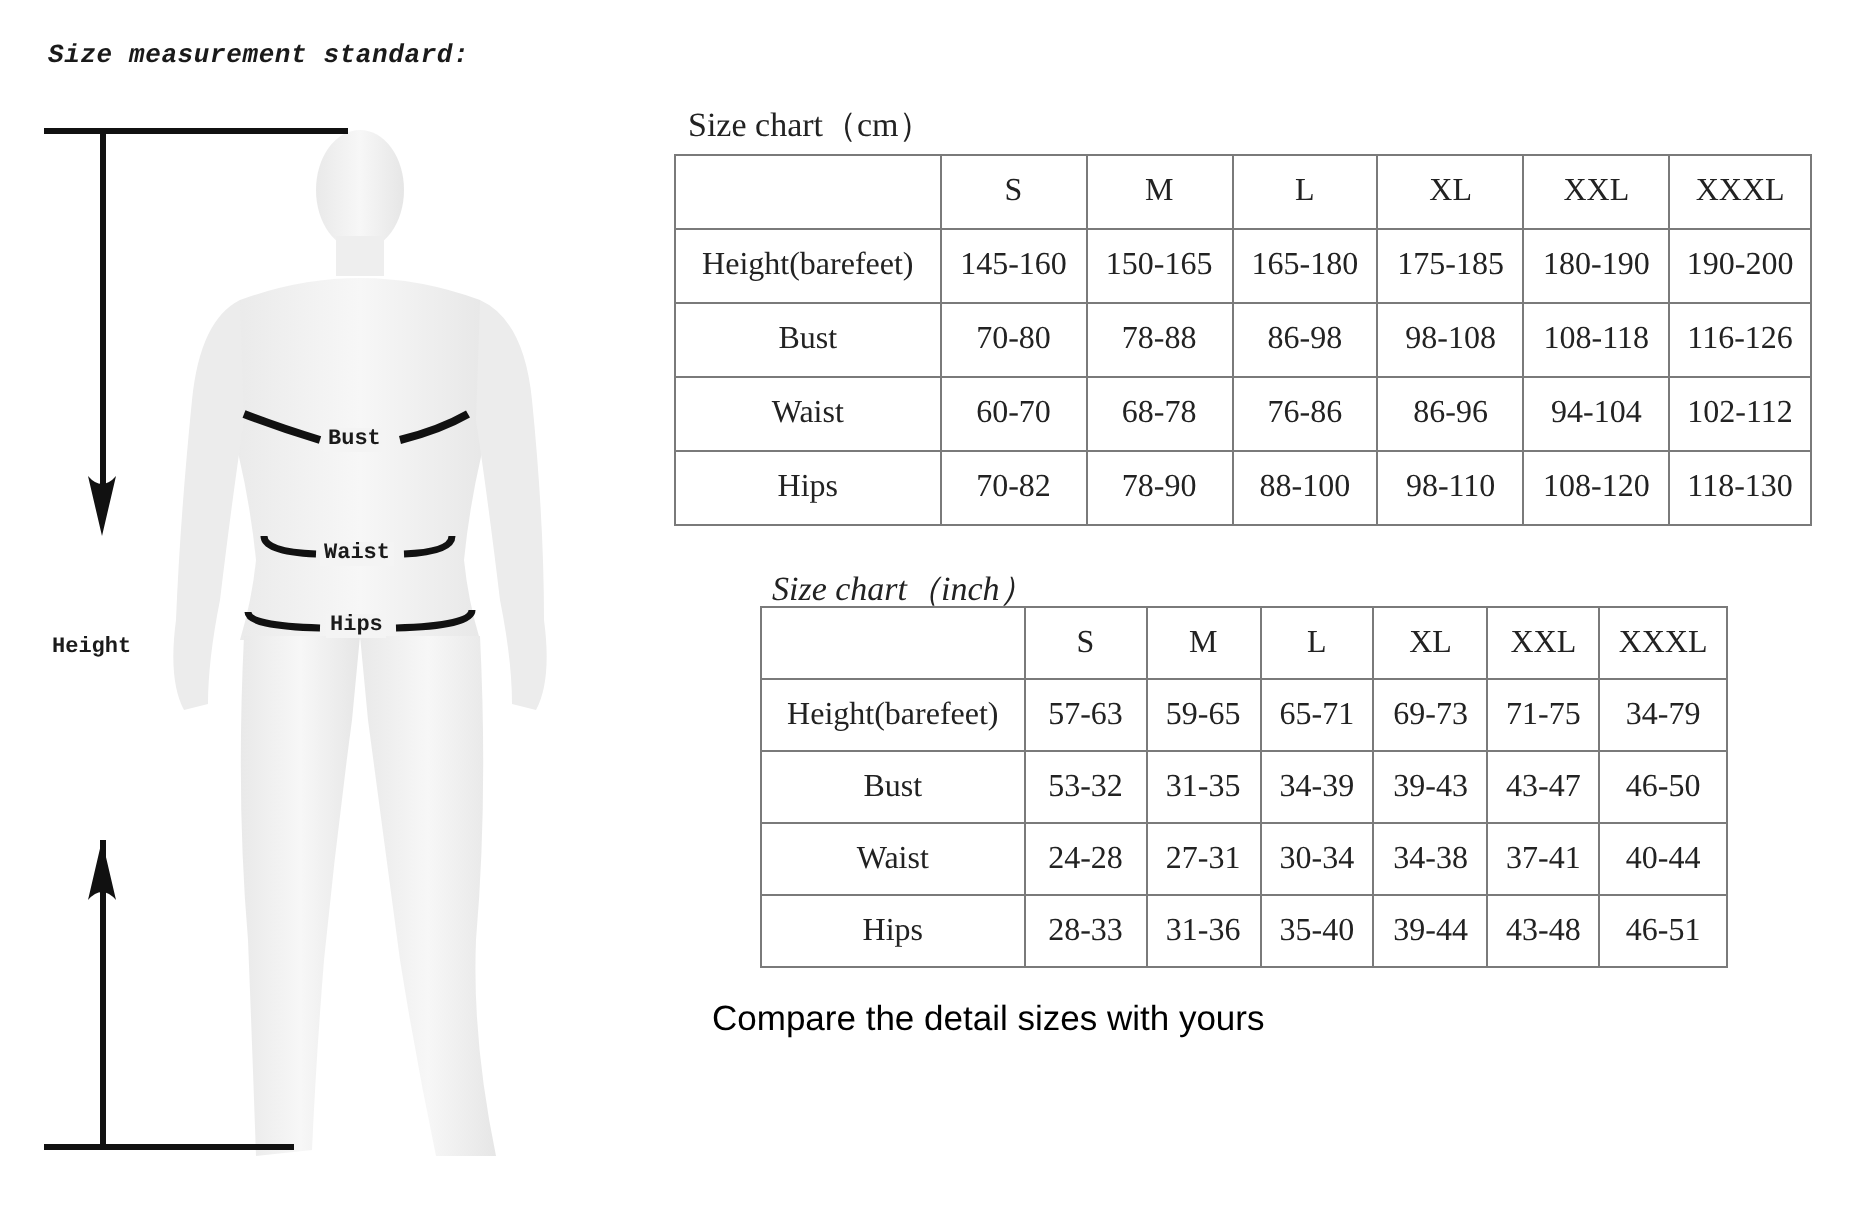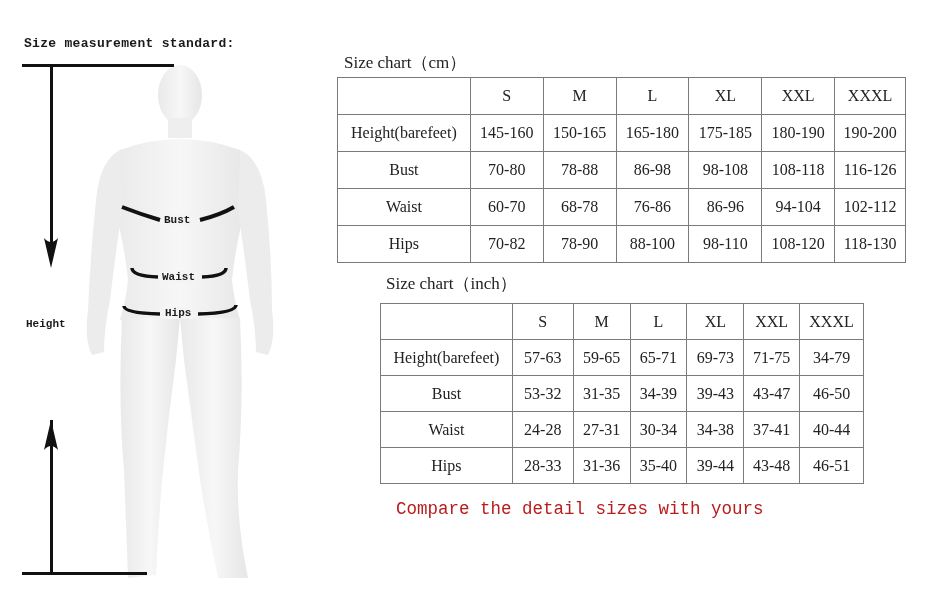--- a/index.html
+++ b/index.html
@@ -1,31 +1,31 @@
 <!DOCTYPE html>
 <html><head>
 <meta charset="utf-8">
 <style>
   html, body { margin:0; padding:0; background:#ffffff; }
   body { width:930px; height:608px; position:relative; overflow:hidden; font-family:"Liberation Serif", serif; color:#1a1a1a; }
   .mono { font-family:"Liberation Mono", "DejaVu Sans Mono", monospace; font-weight:bold; }
-  #title { position:absolute; left:24px; top:36px; font-size:13px; letter-spacing:0.3px; }
+  #title { position:absolute; left:24px; top:20px; font-size:13px; letter-spacing:0.3px;font-style:italic; }
   #figure { position:absolute; left:0; top:40px; width:320px; height:560px; }
   .hline { position:absolute; background:#111; height:3px; }
   .vline { position:absolute; background:#111; width:3px; }
   .figlabel { position:absolute; font-size:11px; background:#f4f4f4; padding:0 2px; }
   #height-label { position:absolute; left:26px; top:318px; font-size:11px; }
   .caption { position:absolute; font-size:17px; color:#222; }
   table.sz { position:absolute; border-collapse:collapse; font-size:16px; color:#222; }
   table.sz td { border:1px solid #7a7a7a; text-align:center; padding:0; white-space:nowrap; }
   #t-cm { left:337px; top:77px; width:569px; }
   #t-cm td { height:36px; }
   #t-in { left:380px; top:303px; width:484px; }
   #t-in td { height:35px; }
-  #notes { position:absolute; left:356px; top:497px; font-family:Liberation Mono, monospace; font-size:17.5px; line-height:25px; color:#b91c1c;margin-left:40px; }
+  #notes { position:absolute; left:356px; top:497px; font-family:Liberation Sans, sans-serif; font-size:17.5px; line-height:25px; color:#000000; }
 </style>
 </head>
 <body>
 
 <div id="title" class="mono">Size measurement standard:</div>
 
 <div id="figure">
   <svg width="320" height="560" viewBox="0 40 320 560" style="position:absolute;left:0;top:0;">
     <defs>
       <linearGradient id="skin" x1="0" x2="1">
@@ -125,21 +125,21 @@
     <td>70-82</td>
     <td>78-90</td>
     <td>88-100</td>
     <td>98-110</td>
     <td>108-120</td>
     <td>118-130</td>
   </tr>
 </tbody>
   </table>
 
-<div class="caption" style="left:386px; top:272px;">Size chart（inch）</div>
+<div class="caption" style="left:386px; top:283px;font-style:italic;">Size chart（inch）</div>
 <table id="t-in" class="sz">
   <colgroup>
       <col style="width:132px">
       <col style="width:61px">
       <col style="width:57px">
       <col style="width:57px">
       <col style="width:57px">
       <col style="width:56px">
       <col style="width:64px">
     </colgroup>

